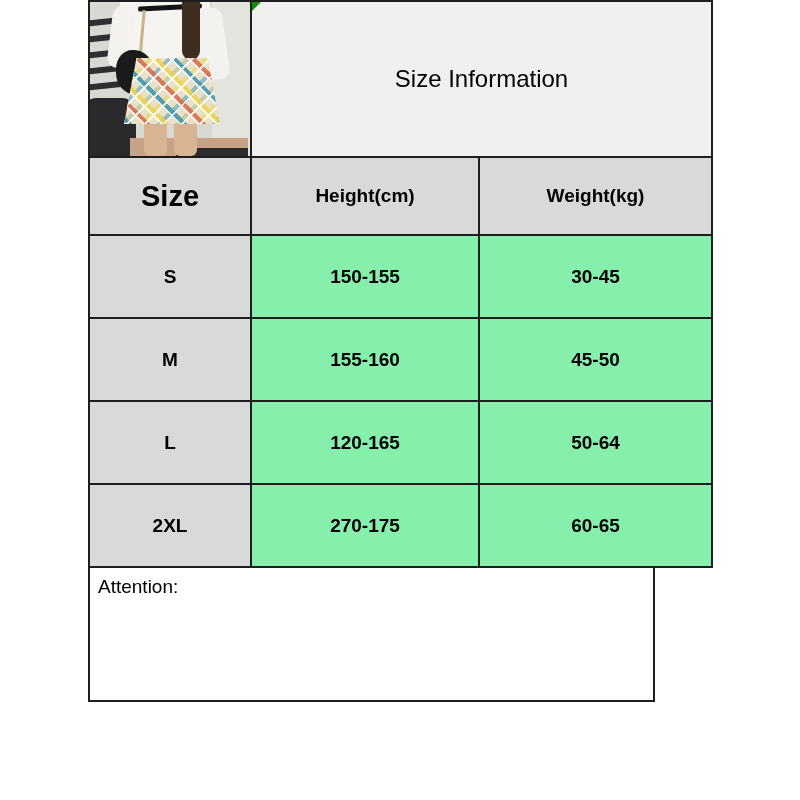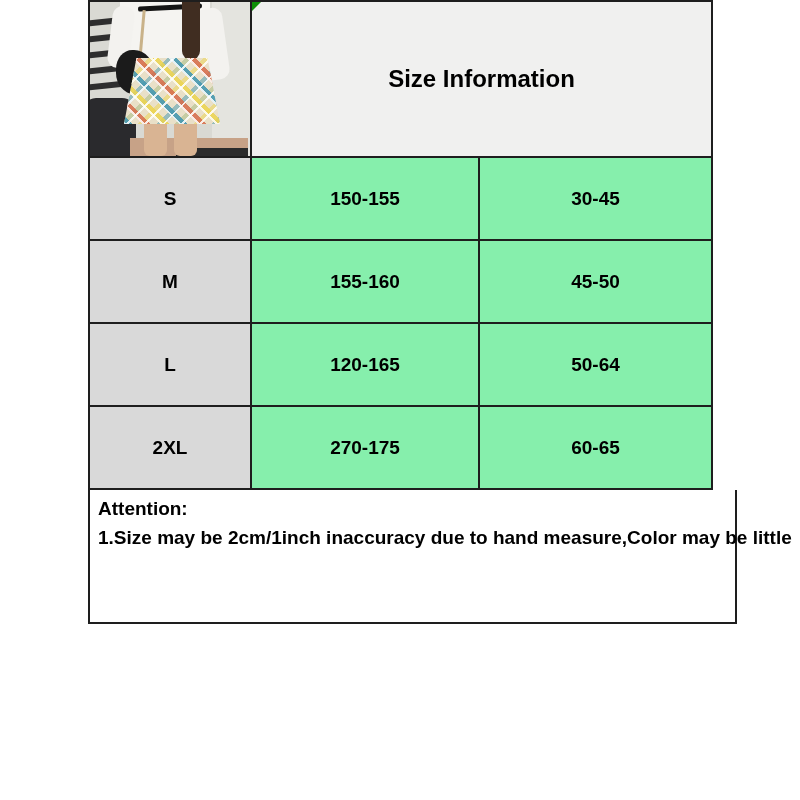--- a/index.html
+++ b/index.html
@@ -14,39 +14,39 @@
   table.size-table td, table.size-table th {
     border:2px solid #1e1e1e; text-align:center; vertical-align:middle;
     padding:0; overflow:hidden;
   }
   col.c-size { width:162px; }
   col.c-height { width:228px; }
   col.c-weight { width:233px; }
 
   
   .photo-cell { height:154px; background:#d9d9d3; position:relative; }
-  .title-cell { background:#f0f0ef; position:relative; font-weight:bold; font-size:24px; }
+  .title-cell { background:#f0f0ef; position:relative; font-weight:normal; font-size:24px; }
   .corner-triangle {
     position:absolute; top:0; left:0; width:0; height:0;
     border-top:9px solid #0d8f06; border-right:9px solid transparent;
   }
 
   
   tr.header-row th { height:76px; background:#d9d9d9; font-size:19px; font-weight:bold; }
   tr.header-row th.size-head { font-size:29px; }
 
   
   tr.data-row td { height:81px; font-size:19px; font-weight:bold; background:#86efac; }
   tr.data-row td.size-col { background:#d9d9d9; }
 
   
   .attention {
     border:2px solid #1e1e1e; border-top:none; background:#ffffff;
-    box-sizing:border-box; width:649px; height:134px;
-    padding:4px 8px 0 8px; font-size:19px; line-height:29px; text-align:left;font-weight:bold;
+    box-sizing:border-box; width:567px; height:134px;
+    padding:4px 8px 0 8px; font-size:19px; line-height:29px; text-align:left;
   }
   .attention div { white-space:nowrap; }
 
   
   .photo-cell * { position:absolute; }
   .wall-light { right:0; top:0; width:38px; height:154px; background:#e4e4df; }
   .slat { left:-4px; width:52px; height:6px; background:#2e2e2e; transform:rotate(-6deg); }
   .slat.s1{ top:16px; } .slat.s2{ top:32px; } .slat.s3{ top:48px; }
   .slat.s4{ top:64px; } .slat.s5{ top:80px; }
   .chair { left:-6px; top:96px; width:52px; height:60px; background:#2a2a2d; border-radius:12px 14px 0 0; }
@@ -115,20 +115,25 @@
         <div class="strap"></div>
         <div class="bag"></div>
         <div class="skirt"></div>
       </td>
       <td class="title-cell" colspan="2">
         <span class="corner-triangle"></span>
         <span>Size Information</span>
       </td>
     </tr>
 
+    <tr class="header-row">
+      <th class="size-head">Size</th>
+      <th>Height(cm)</th>
+      <th>Weight(kg)</th>
+    </tr>
 
     <tr class="data-row">
       <td class="size-col">S</td>
       <td>150-155</td>
       <td>30-45</td>
     </tr>
     <tr class="data-row">
       <td class="size-col">M</td>
       <td>155-160</td>
       <td>45-50</td>
@@ -141,16 +146,15 @@
     <tr class="data-row">
       <td class="size-col">2XL</td>
       <td>270-175</td>
       <td>60-65</td>
     </tr>
   </tbody>
     </table>
 
   <div class="attention">
     <div>Attention:</div>
-    <div>1.Size may be 2cm/1inch inaccuracy due to hand measure,Color may be little</div>
   </div>
 
 </div>
 
 </body></html>

